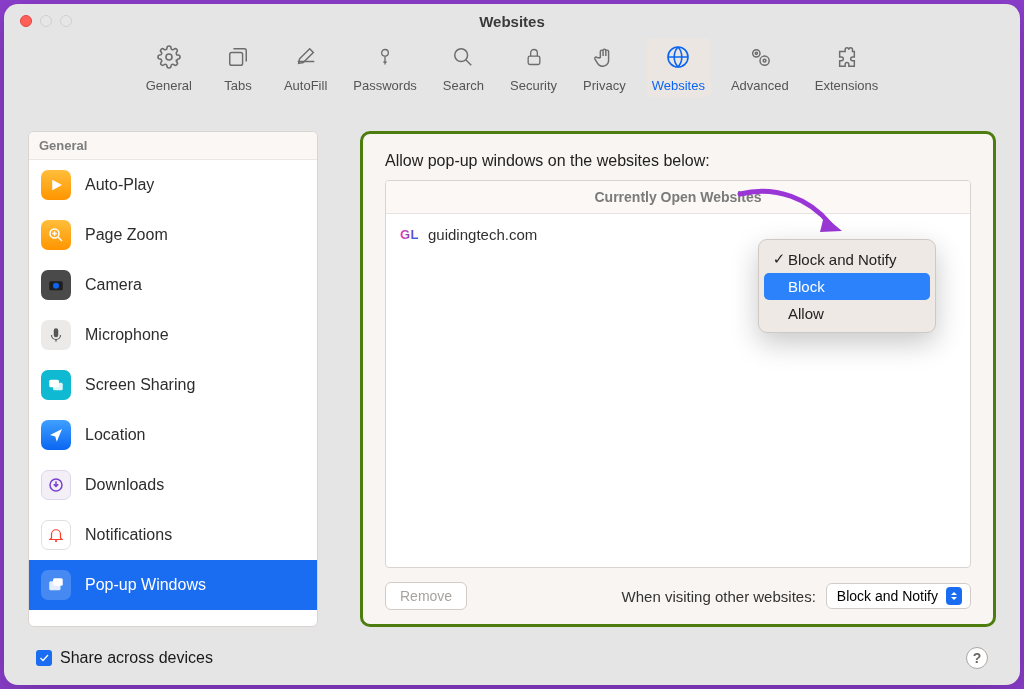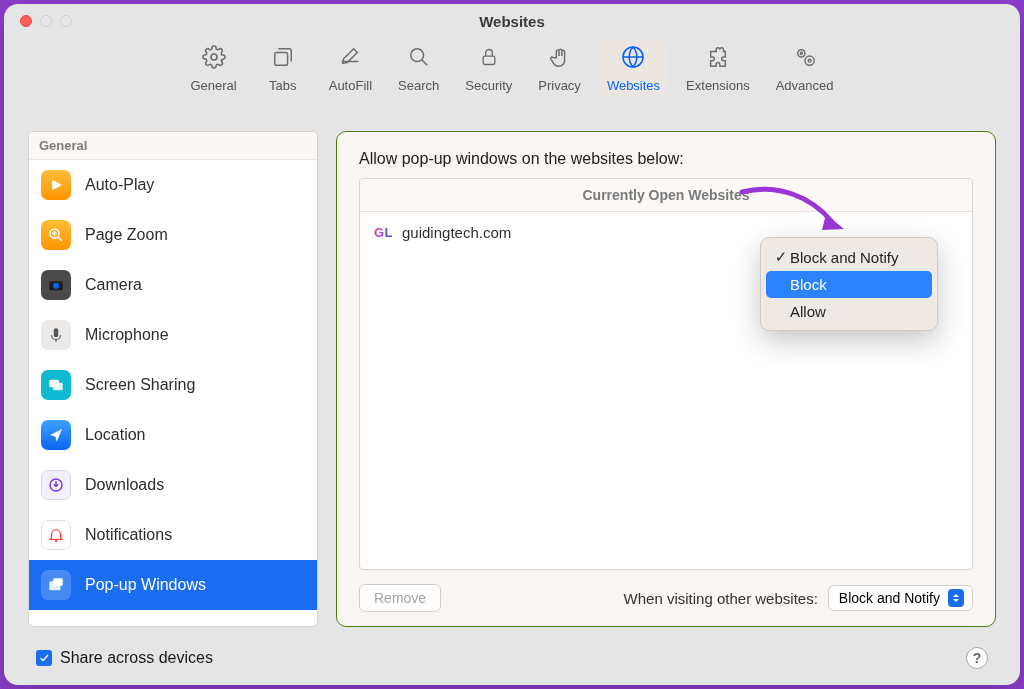--- a/index.html
+++ b/index.html
@@ -34,21 +34,21 @@
     .appicon svg { width: 18px; height: 18px; }
     .appicon.orange { background: linear-gradient(#ffbe3b,#ff9500); }
     .appicon.teal { background: #0fb9d1; }
     .appicon.blue { background: linear-gradient(#3fa0ff,#0a66f2); }
     .appicon.purple { background: #f2eff7; border: 1px solid #ded7eb; }
     .appicon.gray { background: #eceae8; }
     .appicon.white { background: #fff; border: 1px solid #e2e0de; }
     .appicon.dark { background: #4a4a4a; }
     .sbitem.selected .appicon.blue { background: rgba(255,255,255,.2); }
 
-    .main { flex: 1; background: #f9f5f2; border: 1px solid #4d7c0f; border-radius: 10px; padding: 18px 22px 14px 22px; display: flex; flex-direction: column; min-height: 0; position: relative; }
+    .main { flex: 1; background: #f9f5f2; border: 3px solid #4d7c0f; border-radius: 10px; padding: 18px 22px 14px 22px; display: flex; flex-direction: column; min-height: 0; position: relative; margin-left: 24px; }
     .main-title { font-size: 16px; color: #222; margin-bottom: 10px; }
     .listbox { flex: 1; border: 1px solid #d9d4d0; border-radius: 4px; background: #fff; overflow: hidden; display: flex; flex-direction: column; min-height: 0; position: relative; }
     .listbox-header { background: #fbf8f6; color: #7a7a7a; font-weight: 600; font-size: 14px; padding: 8px 14px; border-bottom: 1px solid #e8e3e0; text-align: center; }
     .listbox-body { flex: 1; }
     .siteitem { display: flex; align-items: center; gap: 10px; padding: 12px 14px; font-size: 15px; color: #303030; }
     .favicon { width: 18px; height: 14px; display: flex; align-items: center; }
     .favicon .gt { font-weight: 800; font-size: 13px; background: linear-gradient(90deg,#ff2fa0,#0a66f2); -webkit-background-clip: text; background-clip: text; color: transparent; letter-spacing: .5px; text-decoration: underline; }
 
     .footer { display: flex; align-items: center; gap: 10px; padding-top: 14px; justify-content: flex-end; }
     .btn { background: #fff; border: 1px solid #d2ccc8; border-radius: 6px; padding: 5px 14px; font-size: 14px; color: #a7a29e; cursor: default; }
@@ -115,20 +115,29 @@
       <div class="tbicon">
           <svg viewBox="0 0 24 24" width="24" height="22">
             <path d="M3 17h18"></path>
             <path d="M16 3l4 4L9 18l-5 1 1-5z"></path>
           </svg>
         </div>
       <div class="tblabel">AutoFill</div>
     </div>
     <div class="tbitem">
       <div class="tbicon">
+          <svg viewBox="0 0 24 24" width="20" height="26">
+            <circle cx="12" cy="7" r="4"></circle>
+            <path d="M12 11v10m-2-3h4"></path>
+          </svg>
+        </div>
+      <div class="tblabel">Passwords</div>
+    </div>
+    <div class="tbitem">
+      <div class="tbicon">
           <svg viewBox="0 0 24 24" width="22" height="22">
             <circle cx="10" cy="10" r="7"></circle>
             <path d="M15 15l6 6"></path>
           </svg>
         </div>
       <div class="tblabel">Search</div>
     </div>
     <div class="tbitem">
       <div class="tbicon">
           <svg viewBox="0 0 24 24" width="20" height="24">
@@ -147,39 +156,39 @@
       <div class="tblabel">Privacy</div>
     </div>
     <div class="tbitem active">
       <div class="tbicon">
           <svg viewBox="0 0 24 24" width="24" height="24">
             <circle cx="12" cy="12" r="10"></circle>
             <path d="M2 12h20M12 2a15 15 0 0 1 0 20M12 2a15 15 0 0 0 0 20"></path>
           </svg>
         </div>
       <div class="tblabel">Websites</div>
-    </div>
-    <div class="tbitem">
-      <div class="tbicon">
-          <svg viewBox="0 0 24 24" width="22" height="22">
-            <path d="M14 4a2 2 0 1 1 4 0v2h2v6h-2a2 2 0 1 0 0 4h2v6h-6v-2a2 2 0 1 0-4 0v2H4v-6h2a2 2 0 1 0 0-4H4V6h6V4a2 2 0 0 1 4 0z"></path>
-          </svg>
-        </div>
-      <div class="tblabel">Extensions</div>
     </div>
     <div class="tbitem">
       <div class="tbicon">
           <svg viewBox="0 0 24 24" width="26" height="22">
             <circle cx="8" cy="8" r="4"></circle>
             <circle cx="17" cy="16" r="5"></circle>
             <circle cx="17" cy="16" r="1.5"></circle>
             <circle cx="8" cy="8" r="1.2"></circle>
           </svg>
         </div>
       <div class="tblabel">Advanced</div>
+    </div>
+    <div class="tbitem">
+      <div class="tbicon">
+          <svg viewBox="0 0 24 24" width="22" height="22">
+            <path d="M14 4a2 2 0 1 1 4 0v2h2v6h-2a2 2 0 1 0 0 4h2v6h-6v-2a2 2 0 1 0-4 0v2H4v-6h2a2 2 0 1 0 0-4H4V6h6V4a2 2 0 0 1 4 0z"></path>
+          </svg>
+        </div>
+      <div class="tblabel">Extensions</div>
     </div>
   </div>
 
   <div class="content">
     <div class="sidebar">
       <div class="sidebar-header">General</div>
       <div class="sidebar-list">
         <div class="sbitem">
             <div class="appicon orange">
               <svg viewBox="0 0 24 24">

